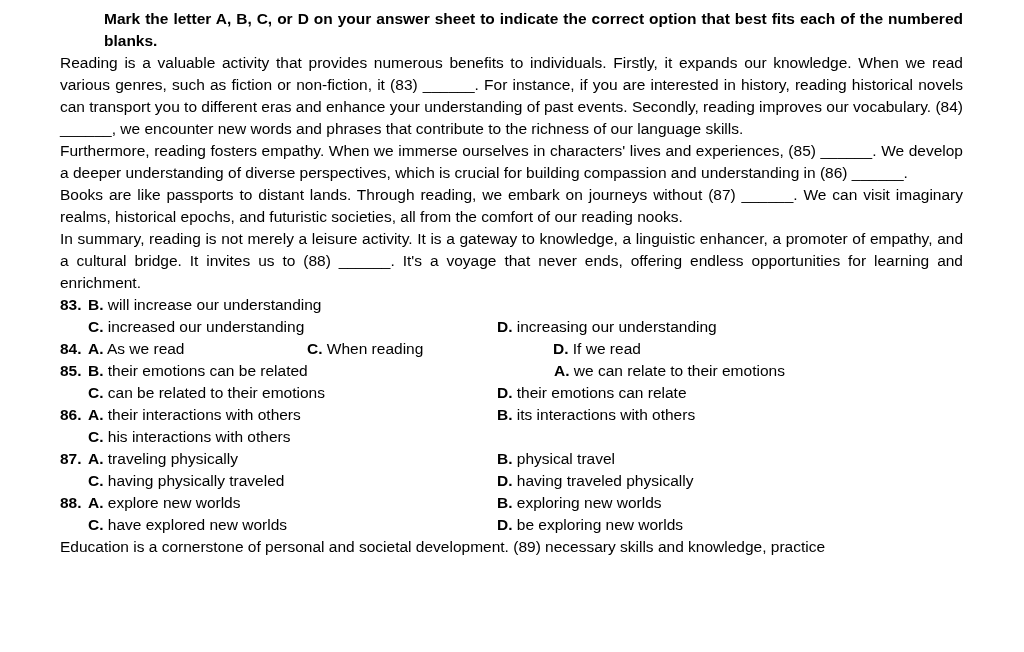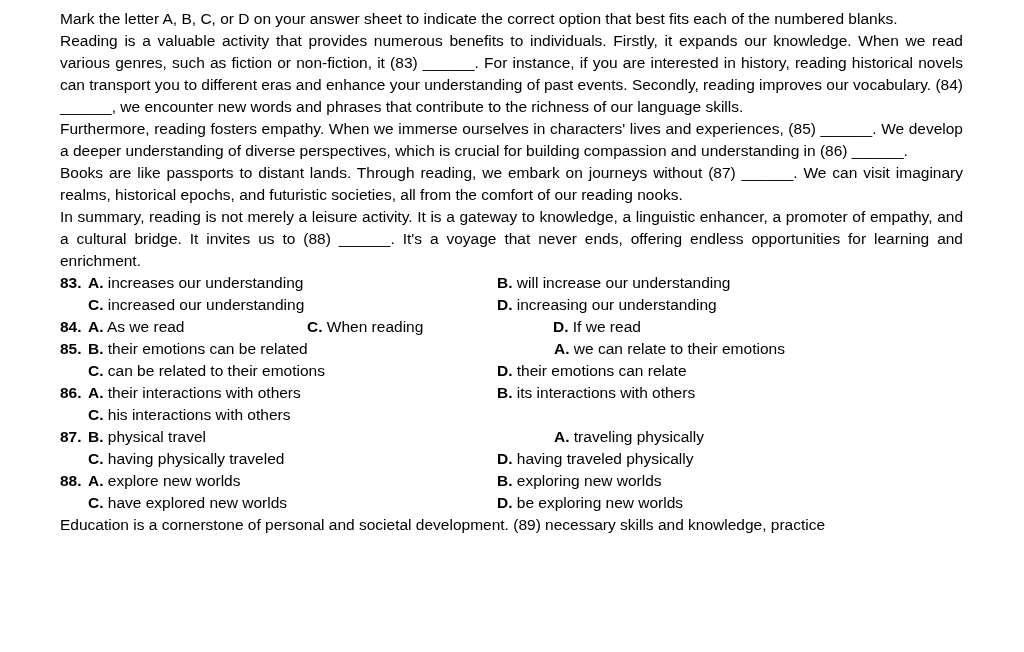--- a/index.html
+++ b/index.html
@@ -14,22 +14,23 @@
     position: absolute;
     left: 60px;
     top: 8px;
     width: 903px;
     font-family: "Liberation Sans", sans-serif;
     font-size: 15.5px;
     line-height: 22px;
     color: #000000;
   }
   .instruction {
-    font-weight: normal;
+    font-weight: bold;
     text-align: justify;
+    margin-left: 44px;
   }
   .para {
     text-align: justify;
   }
   #paragraphs .para {
   }
   .q-row {
     display: flex;
     height: 22px;
     white-space: nowrap;
@@ -63,21 +64,20 @@
   <div id="paragraphs">
       <div class="para">Reading is a valuable activity that provides numerous benefits to individuals. Firstly, it expands our knowledge. When we read various genres, such as fiction or non-fiction, it (83) ______. For instance, if you are interested in history, reading historical novels can transport you to different eras and enhance your understanding of past events. Secondly, reading improves our vocabulary. (84) ______, we encounter new words and phrases that contribute to the richness of our language skills.</div>
       <div class="para">Furthermore, reading fosters empathy. When we immerse ourselves in characters' lives and experiences, (85) ______. We develop a deeper understanding of diverse perspectives, which is crucial for building compassion and understanding in (86) ______.</div>
       <div class="para">Books are like passports to distant lands. Through reading, we embark on journeys without (87) ______. We can visit imaginary realms, historical epochs, and futuristic societies, all from the comfort of our reading nooks.</div>
       <div class="para">In summary, reading is not merely a leisure activity. It is a gateway to knowledge, a linguistic enhancer, a promoter of empathy, and a cultural bridge. It invites us to (88) ______. It's a voyage that never ends, offering endless opportunities for learning and enrichment.</div>
     </div>
 
   <div id="questions">
       <div class="q-row">
         <span class="q-num">83.</span>
-        <span class="opt w2-0"><b>A.</b> increases our understanding</span>
         <span class="opt w2-1"><b>B.</b> will increase our understanding</span>
       </div>
       <div class="q-row">
         <span class="q-num"></span>
         <span class="opt w2-0"><b>C.</b> increased our understanding</span>
         <span class="opt w2-1"><b>D.</b> increasing our understanding</span>
       </div>
       <div class="q-row">
         <span class="q-num">84.</span>
         <span class="opt w4-0"><b>A.</b> As we read</span>
@@ -98,22 +98,22 @@
         <span class="q-num">86.</span>
         <span class="opt w2-0"><b>A.</b> their interactions with others</span>
         <span class="opt w2-1"><b>B.</b> its interactions with others</span>
       </div>
       <div class="q-row">
         <span class="q-num"></span>
         <span class="opt w2-0"><b>C.</b> his interactions with others</span>
       </div>
       <div class="q-row">
         <span class="q-num">87.</span>
+        <span class="opt w2-0"><b>A.</b> traveling physically</span>
         <span class="opt w2-1"><b>B.</b> physical travel</span>
-        <span class="opt w2-0"><b>A.</b> traveling physically</span>
       </div>
       <div class="q-row">
         <span class="q-num"></span>
         <span class="opt w2-0"><b>C.</b> having physically traveled</span>
         <span class="opt w2-1"><b>D.</b> having traveled physically</span>
       </div>
       <div class="q-row">
         <span class="q-num">88.</span>
         <span class="opt w2-0"><b>A.</b> explore new worlds</span>
         <span class="opt w2-1"><b>B.</b> exploring new worlds</span>

